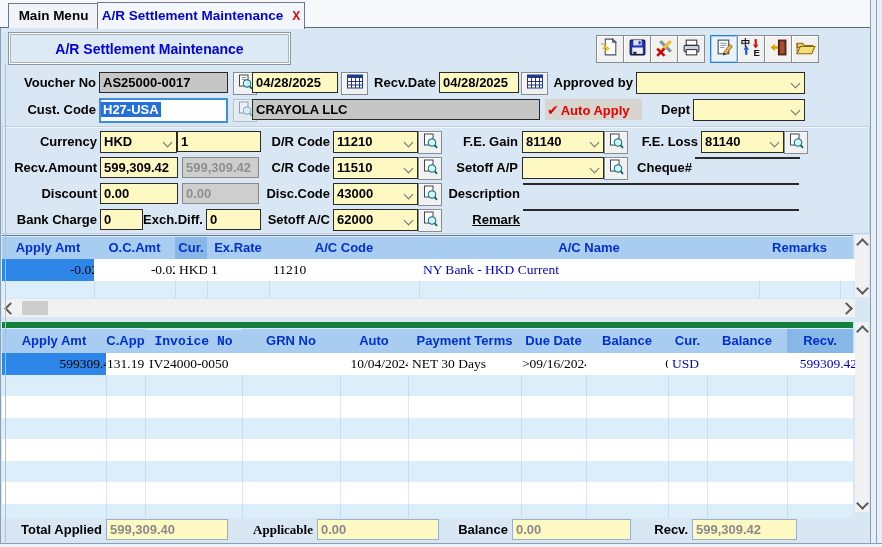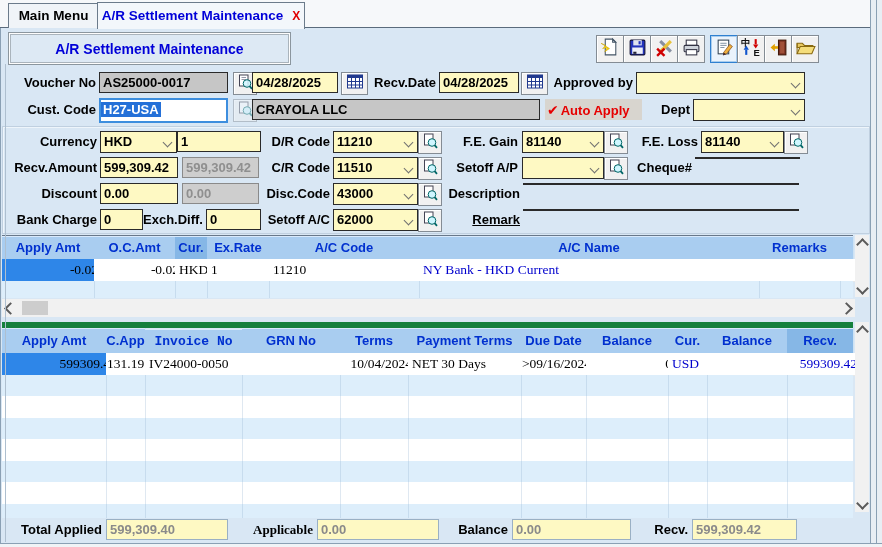--- a/index.html
+++ b/index.html
@@ -336,21 +336,21 @@
   <div class="sarr abs" style="right:0;top:0;width:17px;height:18px;">
       <span class="chev right"></span>
     </div>
 </div>
 
 <div class="abs" style="left:2px;top:322px;width:851px;height:190px;border-top:6px solid #15803d;">
   <div class="abs gh" style="left:0;top:0;width:104px;height:25px;line-height:25px;">Apply Amt</div>
   <div class="abs gh" style="left:104px;top:0;width:39px;height:25px;line-height:25px;">C.App</div>
   <div class="abs gh" style="left:143px;top:1px;width:97px;height:25px;line-height:25px;font-family:Liberation Mono, monospace;">Invoice No</div>
   <div class="abs gh" style="left:240px;top:0;width:98px;height:25px;line-height:25px;">GRN No</div>
-  <div class="abs gh" style="left:338px;top:0;width:68px;height:25px;line-height:25px;">Terms</div>
+  <div class="abs gh" style="left:338px;top:0;width:68px;height:25px;line-height:25px;">Auto</div>
   <div class="abs gh" style="left:406px;top:0;width:113px;height:25px;line-height:25px;">Payment Terms</div>
   <div class="abs gh" style="left:519px;top:0;width:65px;height:25px;line-height:25px;">Due Date</div>
   <div class="abs gh" style="left:584px;top:0;width:82px;height:25px;line-height:25px;">Balance</div>
   <div class="abs gh" style="left:666px;top:0;width:39px;height:25px;line-height:25px;">Cur.</div>
   <div class="abs gh" style="left:705px;top:0;width:80px;height:25px;line-height:25px;">Balance</div>
   <div class="abs gh sorted" style="left:785px;top:0;width:66px;height:25px;line-height:25px;">Recv.</div>
 
   <div class="abs gc sel r" style="left:0;top:25px;width:104px;height:22px;">599309.4</div>
   <div class="abs gc r" style="left:104px;top:25px;width:39px;height:22px;padding:0 1px;">131.197</div>
   <div class="abs gc" style="left:143px;top:25px;width:97px;height:22px;">IV24000-0050</div>

